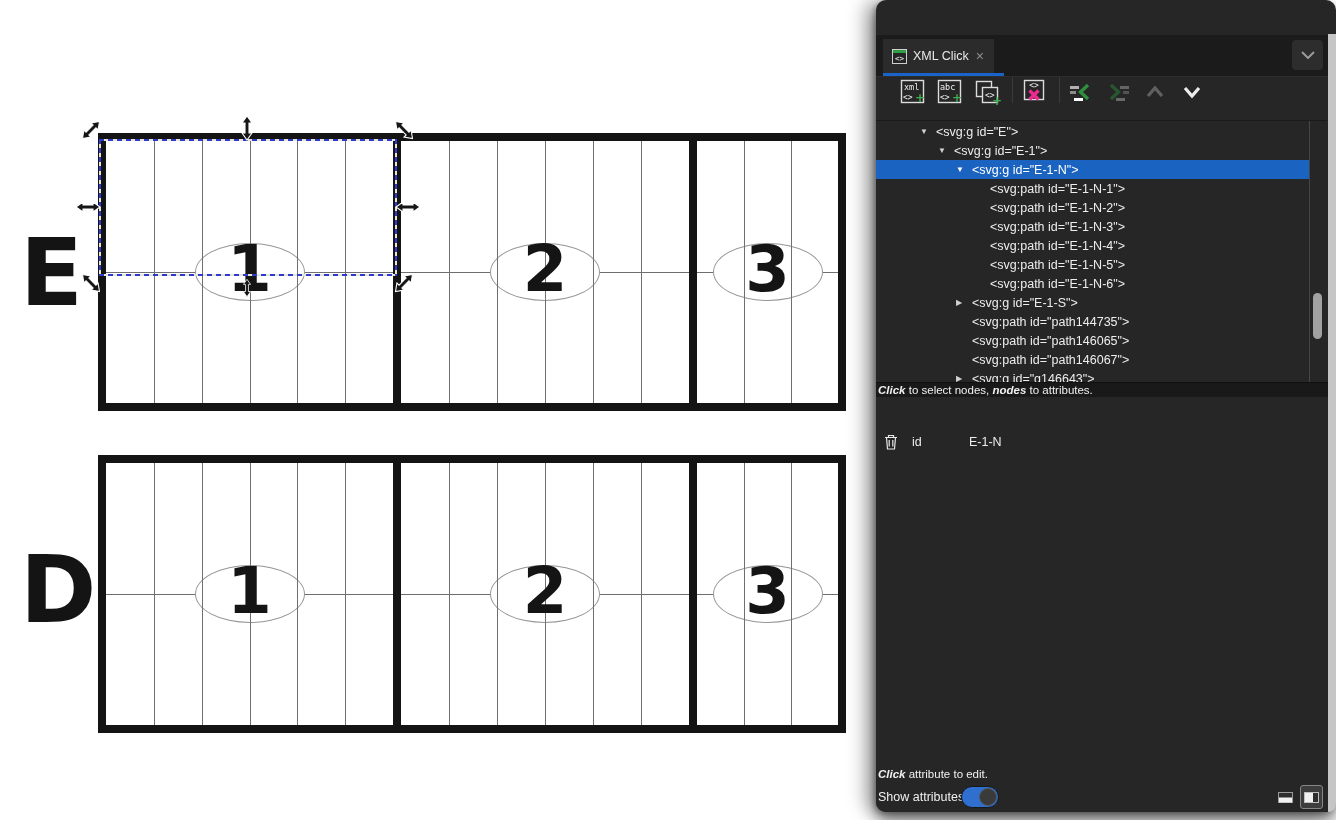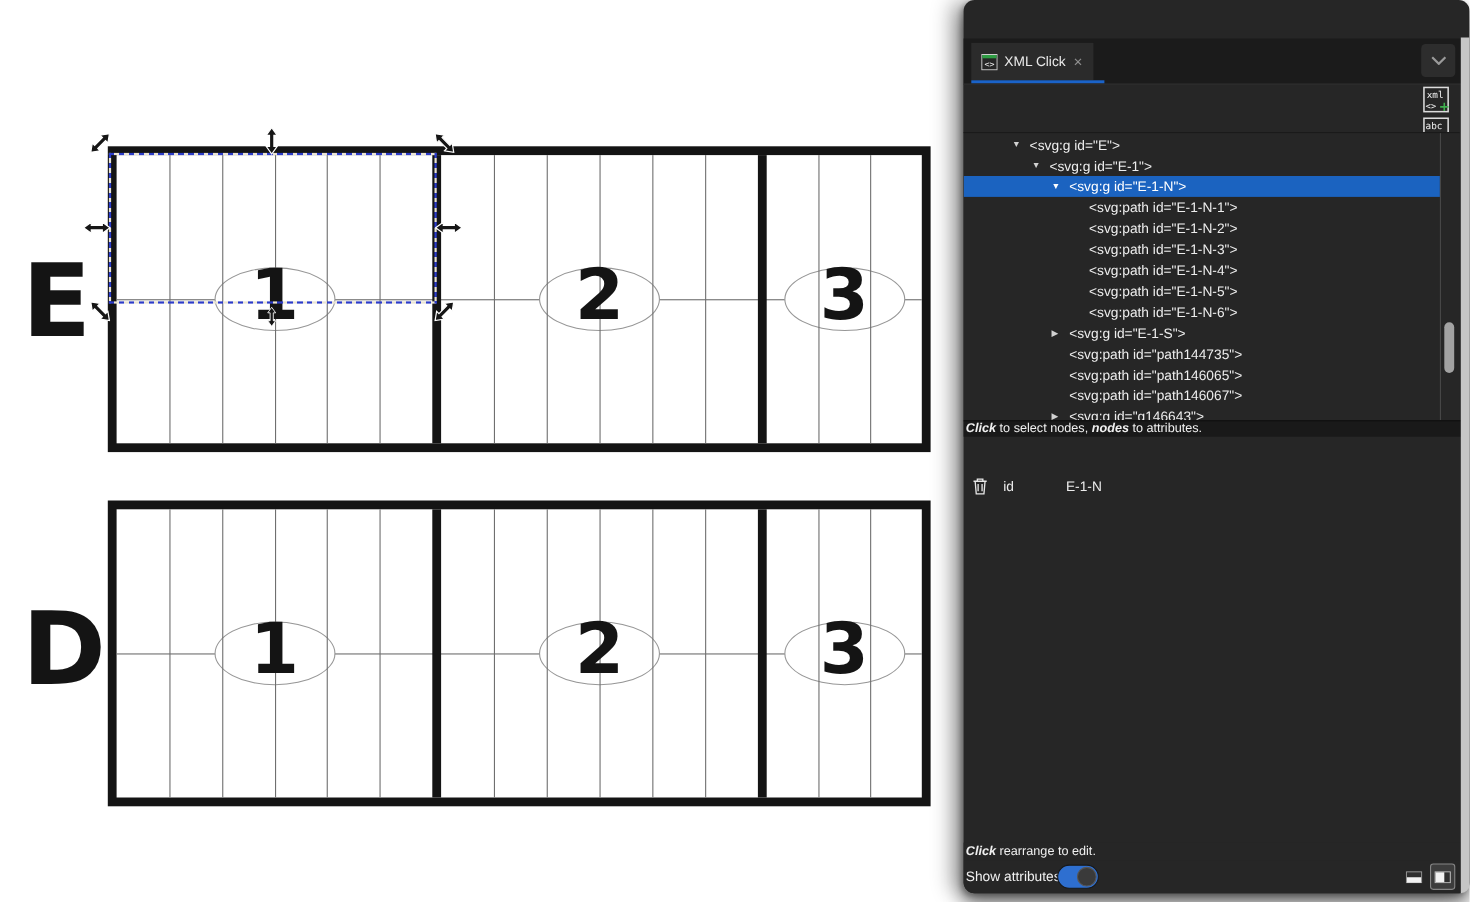--- a/index.html
+++ b/index.html
@@ -56,21 +56,21 @@
   .tabbar{position:absolute;left:0;top:35px;width:452px;height:41px;background:#1b1b1b;}
   .tab{position:absolute;left:7px;top:4px;height:34px;background:#2b2b2b;display:flex;
     align-items:center;padding:0 9px;gap:6px;}
   .tab-underline{position:absolute;left:7px;top:38px;width:121px;height:3px;background:#1a63c9;}
   .tab .tlabel{font-size:12.5px;color:#e9e9e9;}
   .tab .tclose{color:#8f8f8f;font-size:14px;line-height:1;padding:0 1px;}
   .dd-btn{position:absolute;right:5px;top:5px;width:31px;height:30px;background:#2d2d2d;
     border-radius:4px;display:flex;align-items:center;justify-content:center;}
 
   .xmltoolbar{position:absolute;left:0;top:76px;width:452px;height:44px;background:var(--panel);
-    display:flex;align-items:flex-end;padding-left:4px;border-top:1px solid #2e2e2e;flex-direction:column;}
+    display:flex;align-items:flex-start;padding-left:22px;border-top:1px solid #2e2e2e;}
   .tbtn{width:30px;height:30px;display:flex;align-items:center;justify-content:center;margin-right:7px;}
   .tbtn.dim{opacity:.45;}
   .tsep{width:1px;height:26px;background:#3a3a3a;margin:0 6px 0 3px;}
 
   #tree{position:absolute;left:0;top:120px;width:451px;height:262px;background:var(--panel);
     overflow:hidden;border-top:1px solid #1a1a1a;}
   #tree-rows{position:absolute;left:0;top:1px;width:433px;}
   .trow{height:19px;display:flex;align-items:center;font-size:12.5px;color:var(--txt);white-space:nowrap;}
   .trow.sel{background:var(--blue);color:#fff;}
   .exp{display:inline-block;width:16px;font-size:8px;color:#d2d2d2;text-align:left;flex:none;}
@@ -375,21 +375,21 @@
     <div id="attr-rows">
         <div class="arow">
           <span class="trash-btn"><svg width="14" height="16" viewBox="0 0 14 16">
               <path d="M1 3.5 H13 M4.5 3 V1.5 H9.5 V3 M2.5 3.5 L3.5 15 H10.5 L11.5 3.5 M5.2 6 V12.5 M8.8 6 V12.5" stroke="#e8e8e8" stroke-width="1.2" fill="none"></path>
             </svg></span>
           <span class="aname">id</span>
           <span class="avalue">E-1-N</span>
         </div>
       </div>
 
-    <div id="hint2" class="hintbar"><b>Click</b><span> rearrange to edit.</span></div>
+    <div id="hint2" class="hintbar"><b>Click</b><span> attribute to edit.</span></div>
 
     <div id="footer">
       <span class="flabel">Show attributes</span>
       <div class="toggle">
         <div class="knob"></div>
       </div>
       <div class="lay-btn" id="lay1">
         <svg width="15" height="11" viewBox="0 0 15 11">
           <rect x="0.5" y="0.5" width="14" height="10" fill="#2e2e2e" stroke="#9a9a9a"></rect>
           <rect x="1" y="5.5" width="13" height="5" fill="#f2f2f2"></rect>

